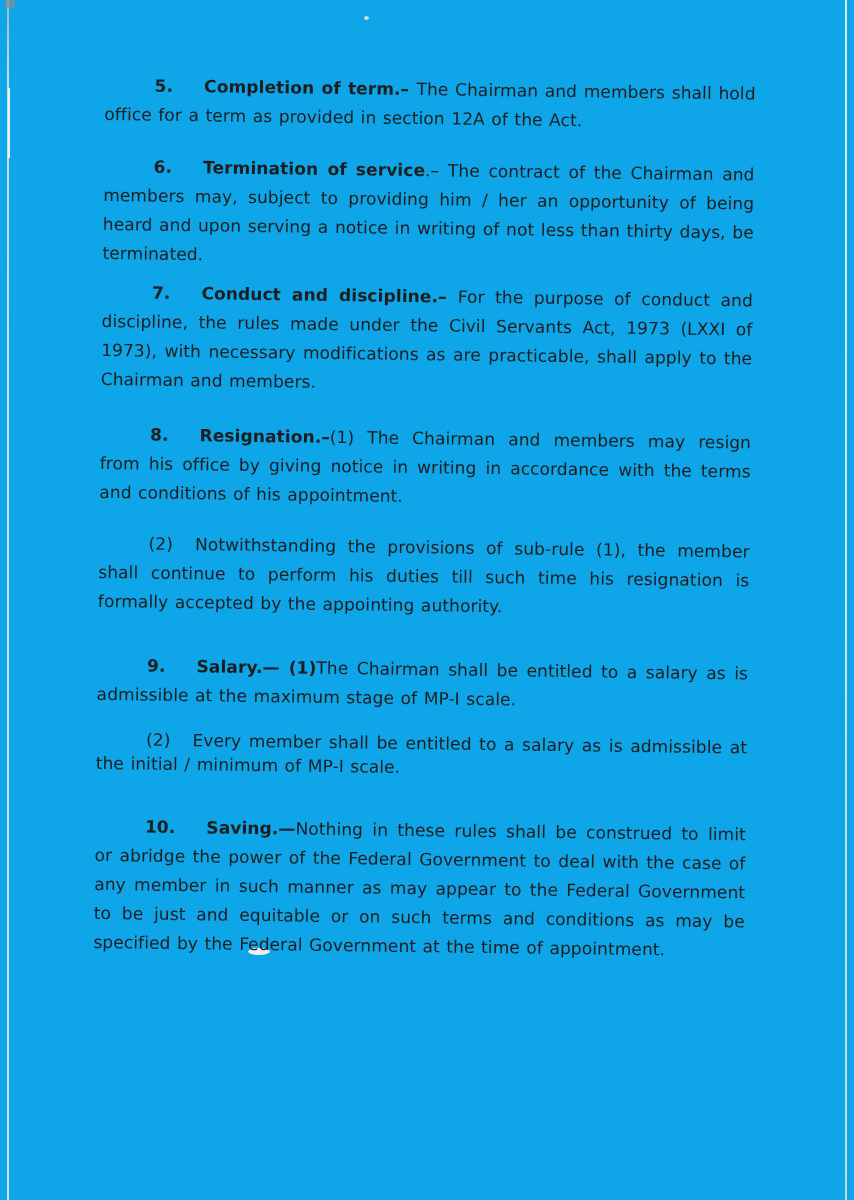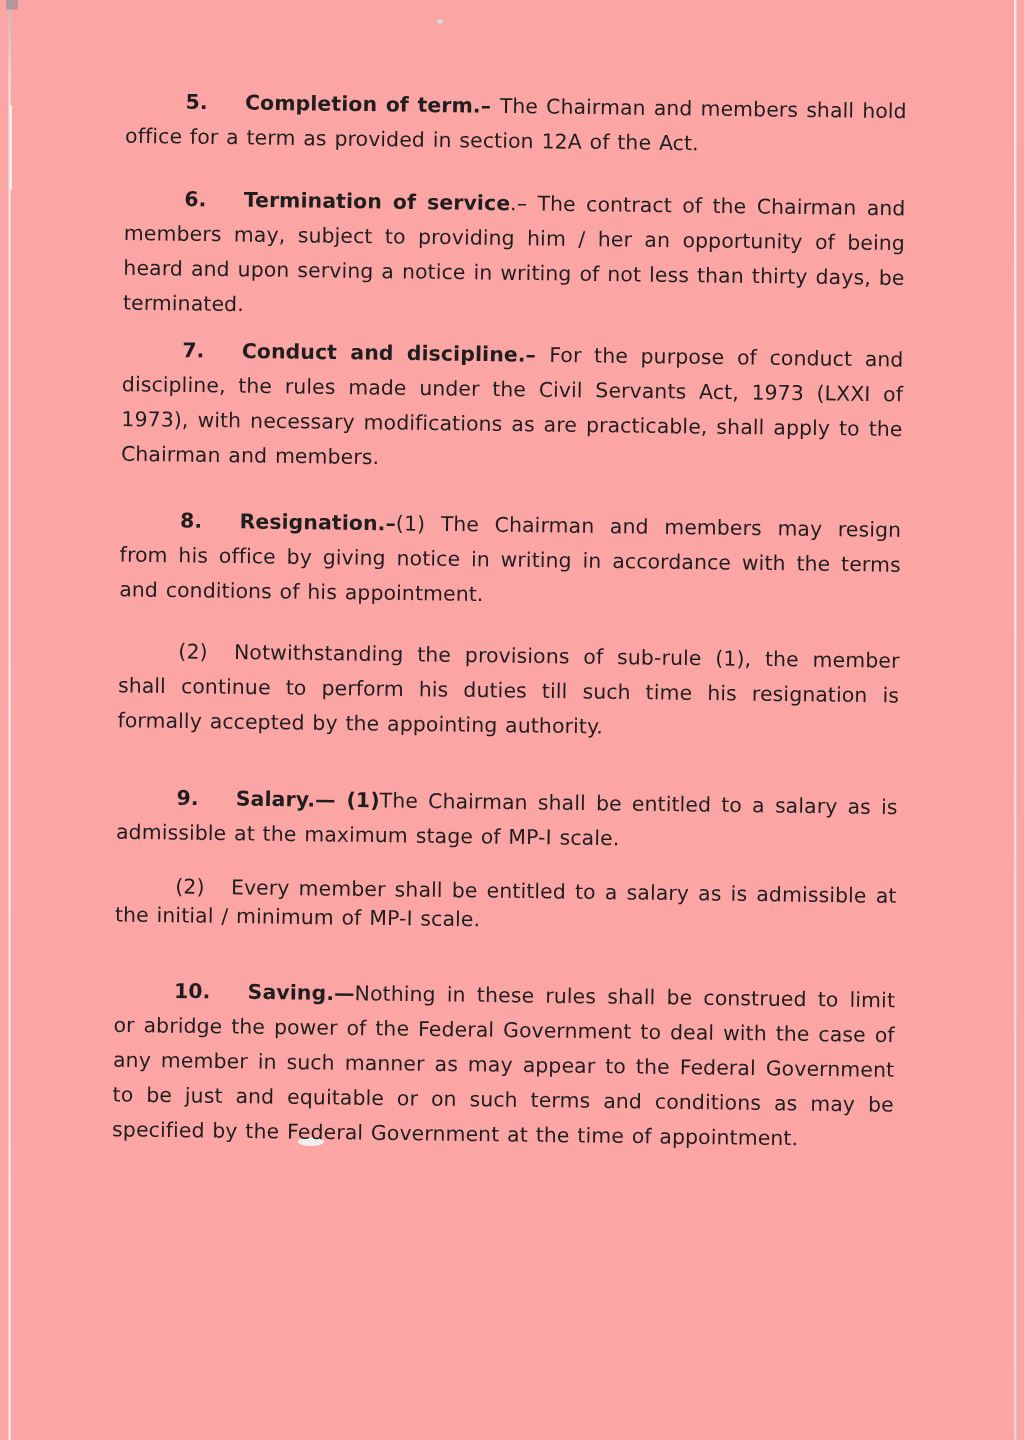--- a/index.html
+++ b/index.html
@@ -4,21 +4,21 @@
 <style>
   html, body {
     margin: 0; padding: 0;
     background: #ffffff;
     width: 854px; height: 1200px;
     overflow: hidden;
   }
   .page {
     position: relative;
     width: 854px; height: 1200px;
-    background: #fca5a5;
+    background: #0ea5e9;
     font-family: "DejaVu Sans", "Liberation Sans", sans-serif;
     color: #1e1e1e;
   }
   
   .edge { position: absolute; top: 0; bottom: 0; width: 2px; pointer-events: none; }
   .edge-left  { left: 7px;  background: linear-gradient(#bdbdbd 0%, #ededed 6%, #f2f2f2 60%, #f7f7f7 100%); opacity: .8; }
   .edge-right { left: 845px; background: linear-gradient(#f2f2f2 0%, #e4e4e4 60%, #dcdcdc 100%); opacity: .9; }
   
   .artifact { position: absolute; pointer-events: none; }
   .artifact-top-left   { left: 5px; top: 0; width: 10px; height: 8px; background: #8f8f8f; opacity: .65; border-radius: 1px; }

